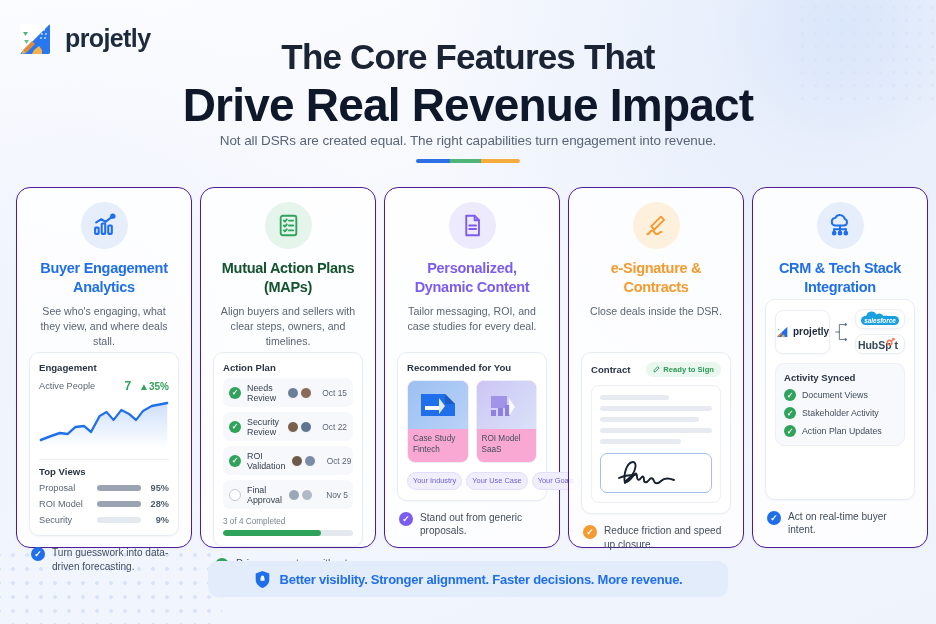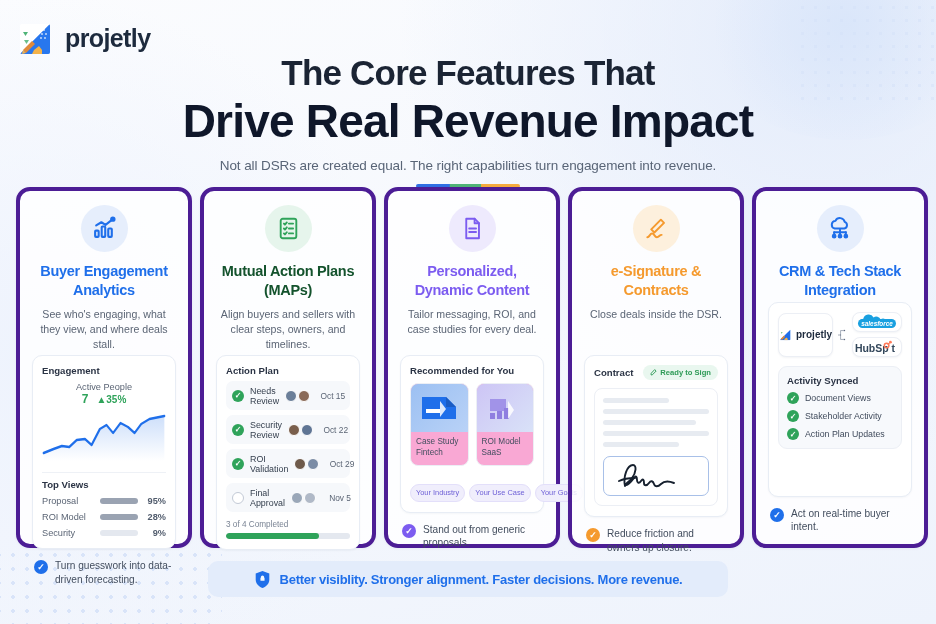--- a/index.html
+++ b/index.html
@@ -43,40 +43,40 @@
   .page { position: relative; z-index: 2; width: 936px; height: 513px; border-radius: 17px; }
 
   
   .logo-row {
     position: absolute; left: 18px; top: 20px;
     display: flex; align-items: center; gap: 11px;
   }
   .logo-mark { width: 36px; height: 36px; position: relative; flex: none; }
   .logo-word { font-size: 25px; font-weight: 700; color: #1d2a3d; letter-spacing: -.6px; }
 
-  .headline { position: absolute; left: 0; right: 0; top: 52px; text-align: center; }
+  .headline { position: absolute; left: 0; right: 0; top: 36px; text-align: center; }
   .h1-line1 { font-size: 35px; font-weight: 700; color: #1b2434; letter-spacing: -.8px; line-height: 1.18; }
   .h1-line2 { font-size: 46px; font-weight: 700; color: #0f172a; letter-spacing: -.8px; line-height: 1.22; }
   .sub {
-    margin-top: 9px; font-size: 13.5px; color: #596577; letter-spacing: -.1px;
+    font-size: 13.5px; color: #596577; letter-spacing: -.1px;
   }
   .divider {
     width: 104px; height: 4px; border-radius: 3px; margin: 11px auto 0;
     background: linear-gradient(90deg, #2f6fe4 0%, #2f6fe4 32%, #4fb477 33%, #4fb477 62%, #f5ab3e 63%, #f5ab3e 100%);
   }
 
   
   .cards {
     position: absolute; left: 16px; top: 187px;
     display: flex; gap: 8px;
   }
   .card {
     width: 176px; height: 361px;
     background: rgba(255,255,255,.82);
-    border: 4px solid #4c1d95;
+    border: 1px solid #4c1d95;
     border-radius: 14px;
     padding: 14px 12px 10px;
     display: flex; flex-direction: column; align-items: center;
     box-shadow: 0 1px 3px rgba(28,45,80,.05);
   }
   .card-icon {
     width: 47px; height: 47px; border-radius: 50%;
     display: flex; align-items: center; justify-content: center;
     margin-bottom: 10px; flex: none;
   }
@@ -100,21 +100,21 @@
     margin-top: 10px; padding: 0 2px;
   }
   .foot-check {
     width: 14px; height: 14px; border-radius: 50%; flex: none; margin-top: 1px;
     display: flex; align-items: center; justify-content: center;
     color: #fff; font-size: 9px; font-weight: 700;
   }
   .foot-text { font-size: 10.1px; color: #424d5e; line-height: 1.36; }
 
   
-  .kv-row { display: flex; align-items: center; justify-content: space-between; margin-top: 6px; flex-direction: column; }
+  .kv-row { display: flex; align-items: center; justify-content: space-between; margin-top: 6px; }
   .kv-label { font-size: 9.2px; color: #5b6575; }
   .kv-right { display: flex; align-items: center; gap: 8px; }
   .kv-num { font-size: 12px; font-weight: 700; color: #2fa35a; }
   .kv-delta { font-size: 10px; font-weight: 700; color: #2fa35a; }
   .spark { width: 100%; height: 52px; margin-top: 3px; }
   .hr { height: 1px; background: #eef1f6; margin: 7px 0 6px; }
   .bar-row { display: flex; align-items: center; gap: 6px; margin-top: 6px; }
   .bar-name { font-size: 9.2px; color: #5b6575; width: 52px; flex: none; }
   .bar-track { flex: 1; height: 6px; border-radius: 4px; background: #9aa3b2; overflow: hidden; }
   .bar-track.light { background: #e4e8ef; }
@@ -138,21 +138,21 @@
   .tdate { font-size: 8.4px; color: #5b6575; width: 29px; text-align: right; flex: none; }
   .prog-label { font-size: 8.2px; color: #7a8494; margin-top: 8px; }
   .prog-track { height: 6px; border-radius: 4px; background: #e4e8ef; margin-top: 4px; overflow: hidden; }
   .prog-fill { height: 100%; border-radius: 4px; background: #2fa35a; }
 
   
   .thumbs { display: flex; gap: 7px; margin-top: 7px; }
   .thumb { flex: 1; background: #f9a8d4; border: 1px solid #eceff5; border-radius: 8px; overflow: hidden; }
   .thumb-img { height: 48px; display: flex; align-items: center; justify-content: center; }
   .thumb-cap { font-size: 8.2px; color: #424d5e; line-height: 1.32; padding: 5px 5px 6px; }
-  .tags { display: flex; gap: 4px; margin-top: 18px; }
+  .tags { display: flex; gap: 4px; margin-top: 9px; }
   .tag {
     font-size: 7.4px; color: #6d5fd6; background: #f0eefc; border: 1px solid #e3dffa;
     border-radius: 10px; padding: 3.5px 5px; white-space: nowrap;
   }
 
   
   .ct-head { display: flex; align-items: center; justify-content: space-between; }
   .badge {
     display: flex; align-items: center; gap: 3px;
     font-size: 7.6px; font-weight: 600; color: #2d9a56;
@@ -447,21 +447,21 @@
             <svg width="86" height="30" viewBox="0 0 86 30" fill="none" stroke="#16202e" stroke-width="1.9" stroke-linecap="round" stroke-linejoin="round">
               <path d="M12 25 C10 16 14 4 20 4 c4 0 3 8 -1 13 c-3 4 -7 6 -6 7 c1 1 5 -3 8 -7 c2 -3 3 -1 3 2 c0 3 2 4 4 1 c2 -3 3 -1 3 2 c0 3 3 3 5 0 c2 -3 4 -2 5 1 c1 3 4 3 7 0 c3 -3 8 -3 13 -1"></path>
               <path d="M6 20 c4 -2 10 -3 16 -3"></path>
             </svg>
           </div>
         </div>
       </div>
 
       <div class="card-foot">
         <span class="foot-check" style="background:#f59a2e">✓</span>
-        <span class="foot-text">Reduce friction and owners up closure.</span>
+        <span class="foot-text">Reduce friction and speed up closure.</span>
       </div>
     </div>
 
     <div class="card">
       <div class="card-icon" style="background:#e6eefc">
         <svg width="26" height="26" viewBox="0 0 24 24" fill="none" stroke="#1f6fea" stroke-width="1.8" stroke-linecap="round" stroke-linejoin="round">
           <path d="M7.2 11.6 a3.6 3.6 0 0 1 .6 -7.1 a4.6 4.6 0 0 1 8.6 1 a3.2 3.2 0 0 1 -.4 6.1 Z"></path>
           <line x1="12" y1="12.4" x2="12" y2="15"></line>
           <line x1="6.6" y1="15" x2="17.4" y2="15"></line>
           <line x1="6.6" y1="15" x2="6.6" y2="17.2"></line>

